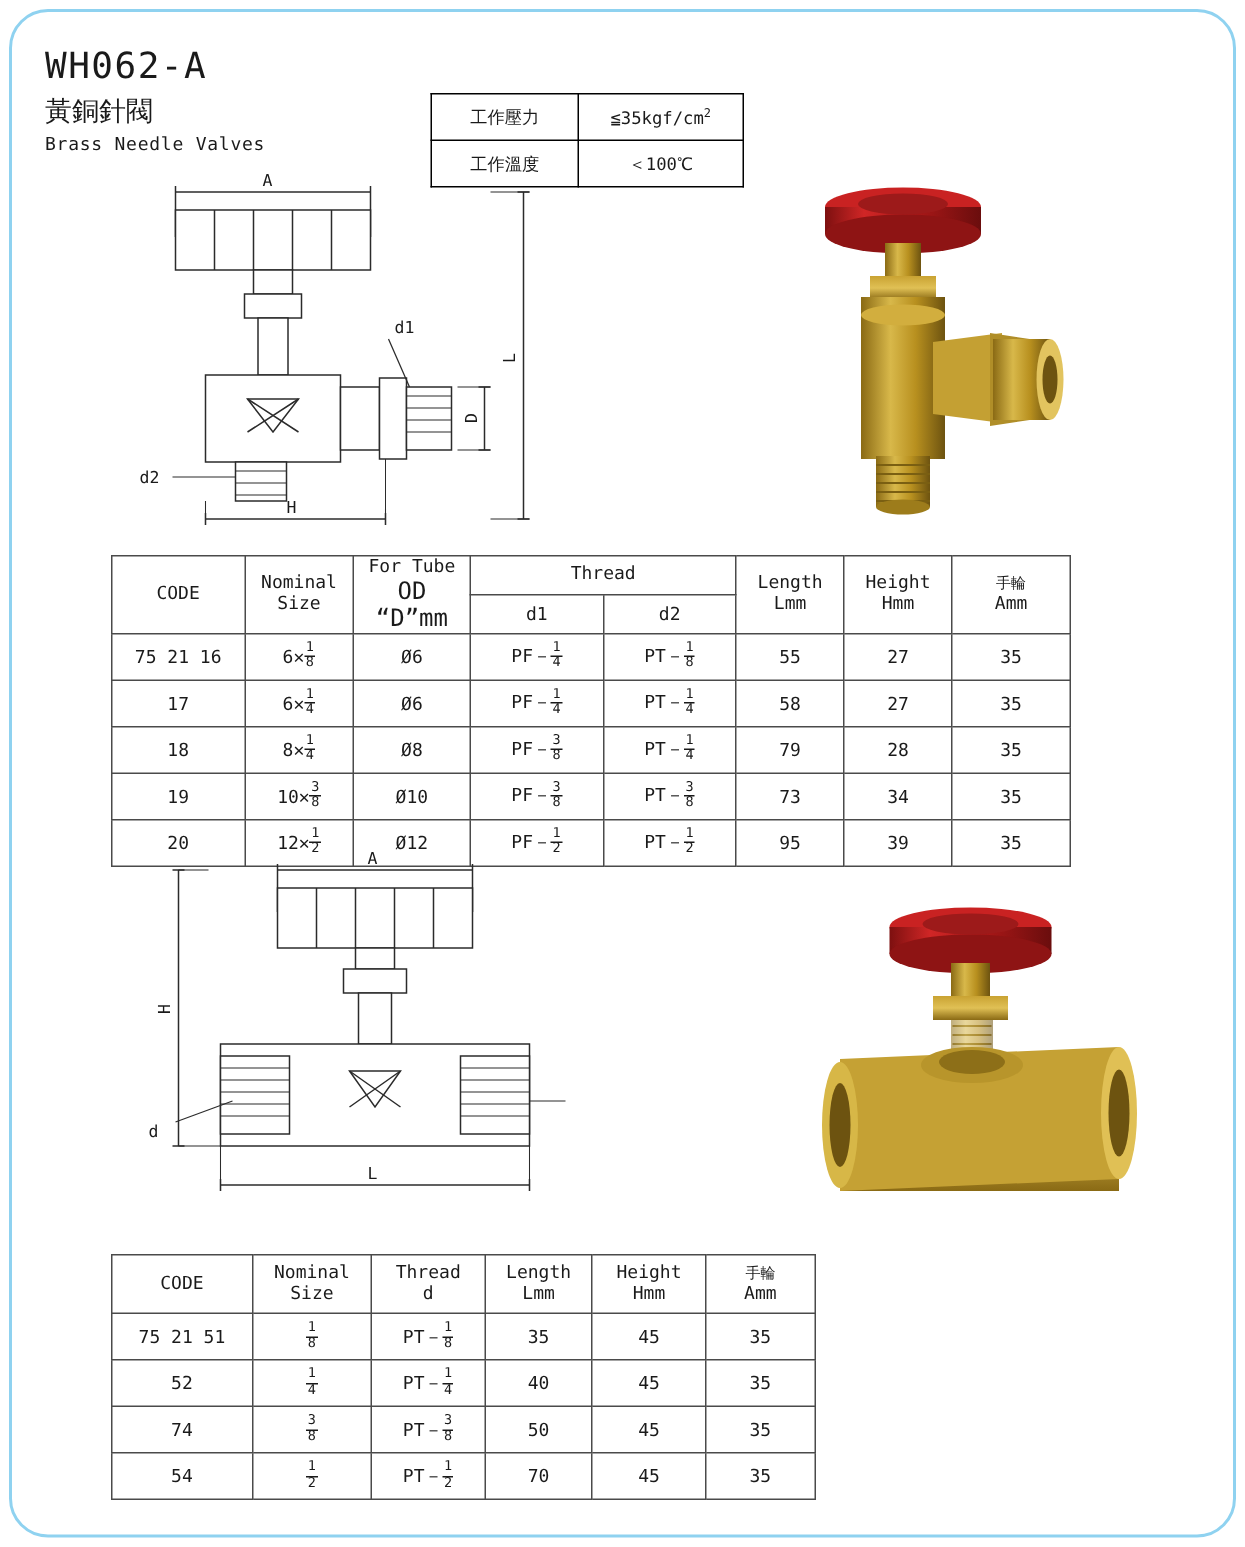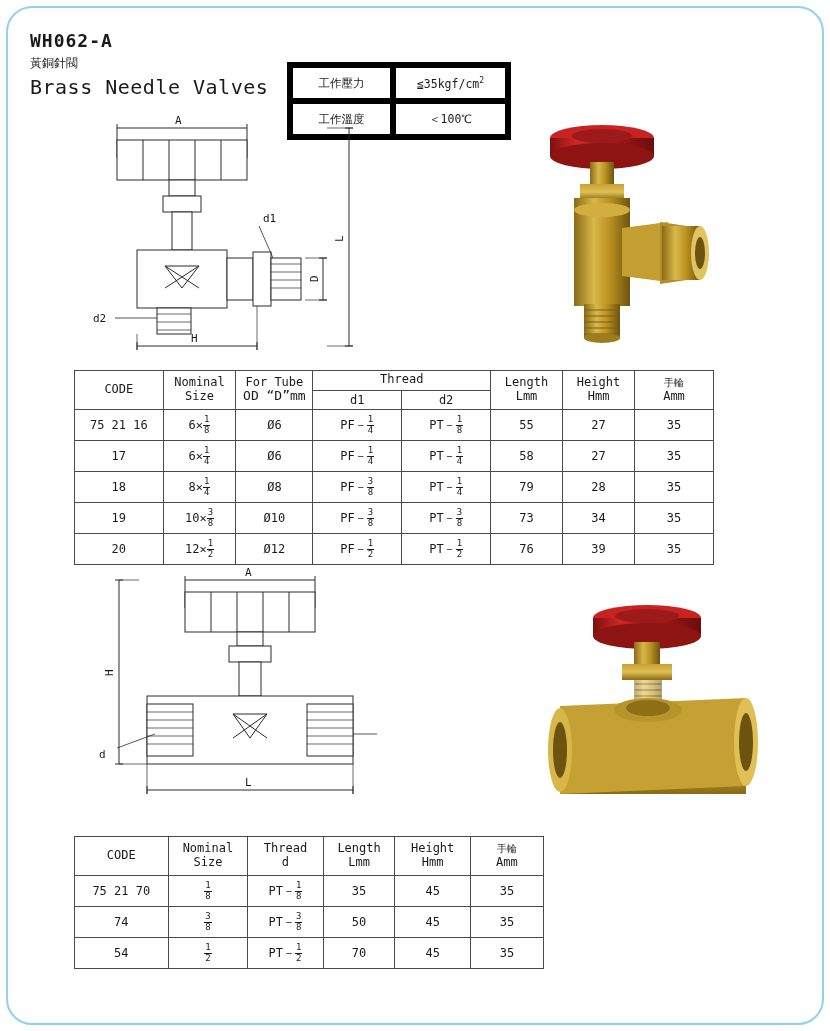--- a/index.html
+++ b/index.html
@@ -13,27 +13,27 @@
   }
   .page-border{
     position:absolute;left:6px;top:6px;right:6px;bottom:6px;
     border:2px solid #8fd2f0;border-radius:26px;
   }
   .inner{
     position:absolute;left:22px;top:18px;width:786px;height:995px;
   }
   
   .title-block{position:absolute;left:8px;top:12px;}
-  .model{font-size:18px;font-weight:bold;letter-spacing:1px;font-family:"DejaVu Sans Mono",monospace;}
-  .cn-title{font-size:12px;margin-top:4px;font-family:"DejaVu Sans",sans-serif;}
-  .en-title{font-size:20px;margin-top:3px;letter-spacing:0.5px;}
+  .model{font-size:24px;font-weight:normal;letter-spacing:1px;font-family:"DejaVu Sans Mono",monospace;}
+  .cn-title{font-size:18px;margin-top:4px;font-family:"DejaVu Sans",sans-serif;}
+  .en-title{font-size:12px;margin-top:3px;letter-spacing:0.5px;}
 
   .spec-table{position:absolute;left:265px;top:44px;border-collapse:collapse;}
   .spec-table td{
-    border:6px solid #000000;height:20px;text-align:center;
+    border:1px solid #000000;height:20px;text-align:center;
     font-size:11.5px;padding:5px 6px;font-family:"DejaVu Sans",sans-serif;
   }
   .spec-table td.lbl{width:85px;}
   .spec-table td.val{width:97px;font-family:"DejaVu Sans Mono",monospace;margin-top:22px;}
   .sup{font-size:8px;vertical-align:super;}
 
   
   .draw{position:absolute;}
   .photo{position:absolute;}
 
@@ -41,21 +41,21 @@
   table.dt{border-collapse:collapse;position:absolute;font-family:"DejaVu Sans Mono",monospace;}
   table.dt td,table.dt th{
     border:1px solid #4a4a4a;
     text-align:center;vertical-align:middle;
     font-size:12px;font-weight:normal;
     padding:0;
   }
   table.dt .hrow td{height:38px;line-height:1.15;}
   table.dt .drow td{height:30px;}
   .hwcn{font-family:Liberation Sans, sans-serif;font-size:10px;}
-  .small{font-size:13px;}
+  .small{font-size:16px;}
 
   
   .fr{display:inline-block;vertical-align:middle;text-align:center;font-size:9px;line-height:1.02;position:relative;top:0px;}
   .fr .n{display:block;padding:0 1px;}
   .fr .d{display:block;border-top:1px solid #1a1a1a;padding:0 1px;}
   .eq{display:inline-block;vertical-align:middle;}
 </style>
 </head>
 <body>
 
@@ -258,21 +258,21 @@
       <td>73</td>
       <td>34</td>
       <td>35</td>
     </tr>
     <tr class="drow">
       <td>20</td>
       <td><span class="eq">12</span><span class="eq">✕</span><span class="fr"><span class="n">1</span><span class="d">2</span></span></td>
       <td>Ø12</td>
       <td><span class="eq">PF－</span><span class="fr"><span class="n">1</span><span class="d">2</span></span></td>
       <td><span class="eq">PT－</span><span class="fr"><span class="n">1</span><span class="d">2</span></span></td>
-      <td>76</td>
+      <td>95</td>
       <td>39</td>
       <td>35</td>
     </tr>
   </tbody>
     </table>
 
   <svg class="draw" style="left:55px;top:540px;" width="300" height="250" viewBox="0 0 300 250">
     <g stroke="#2b2b2b" fill="none" stroke-width="1">
 
       <line x1="108" y1="22" x2="238" y2="22"></line>
@@ -363,24 +363,32 @@
         <span>Length</span><br><span>Lmm</span>
       </td>
       <td style="width:78px;">
         <span>Height</span><br><span>Hmm</span>
       </td>
       <td style="width:78px;">
         <span class="hwcn">手輪</span><br><span>Amm</span>
       </td>
     </tr>
     <tr class="drow">
-      <td>75 21 70</td>
+      <td>75 21 51</td>
       <td><span class="fr"><span class="n">1</span><span class="d">8</span></span></td>
       <td><span class="eq">PT－</span><span class="fr"><span class="n">1</span><span class="d">8</span></span></td>
       <td>35</td>
+      <td>45</td>
+      <td>35</td>
+    </tr>
+    <tr class="drow">
+      <td>52</td>
+      <td><span class="fr"><span class="n">1</span><span class="d">4</span></span></td>
+      <td><span class="eq">PT－</span><span class="fr"><span class="n">1</span><span class="d">4</span></span></td>
+      <td>40</td>
       <td>45</td>
       <td>35</td>
     </tr>
     <tr class="drow">
       <td>74</td>
       <td><span class="fr"><span class="n">3</span><span class="d">8</span></span></td>
       <td><span class="eq">PT－</span><span class="fr"><span class="n">3</span><span class="d">8</span></span></td>
       <td>50</td>
       <td>45</td>
       <td>35</td>

